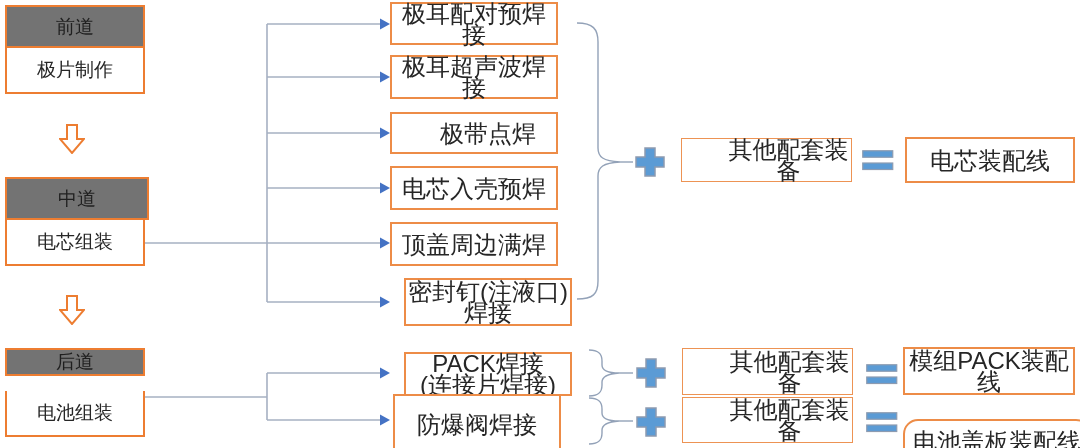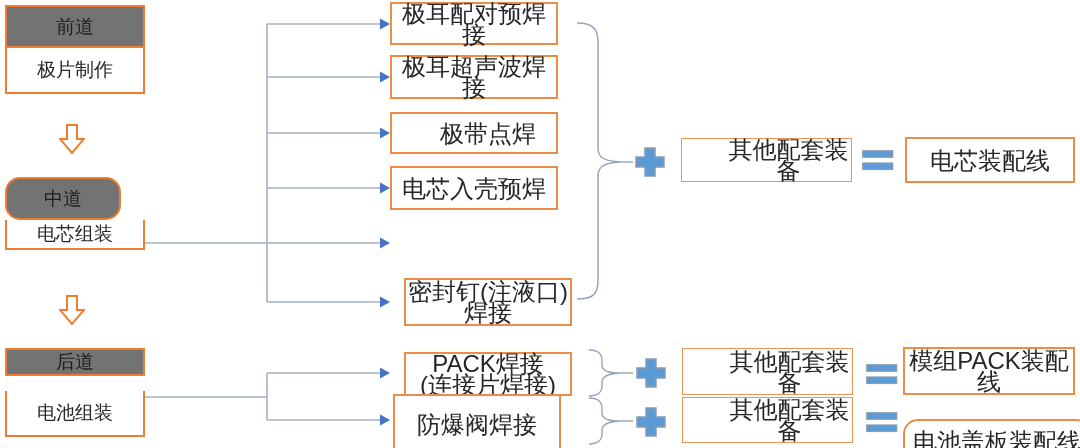--- a/index.html
+++ b/index.html
@@ -80,34 +80,35 @@
     </g>
   </svg>
 
   <div class="abs stage-header" style="left:5px;top:5px;width:140px;height:43px;">前道</div>
   <div class="abs stage-body" style="left:5px;top:48px;width:140px;height:46px;">极片制作</div>
 
   <svg class="abs" style="left:59px;top:124px;" width="26" height="30" viewBox="0 0 26 30">
     <polygon points="8,1 18,1 18,15 25,15 13,29 1,15 8,15" fill="#ffffff" stroke="#ED7D31" stroke-width="2" stroke-linejoin="miter"></polygon>
   </svg>
 
-  <div class="abs stage-header" style="left:5px;top:177px;width:116px;height:43px;border-radius:15px;">中道</div>
-  <div class="abs stage-body" style="left:5px;top:220px;width:140px;height:30px;font-family:Liberation Serif, serif;">电芯组装</div>
+  <div class="abs stage-header" style="left:5px;top:177px;width:144px;height:43px;">中道</div>
+  <div class="abs stage-body" style="left:5px;top:220px;width:140px;height:46px;font-family:Liberation Serif, serif;">电芯组装</div>
 
   <svg class="abs" style="left:59px;top:295px;" width="26" height="30" viewBox="0 0 26 30">
     <polygon points="8,1 18,1 18,15 25,15 13,29 1,15 8,15" fill="#ffffff" stroke="#ED7D31" stroke-width="2" stroke-linejoin="miter"></polygon>
   </svg>
 
   <div class="abs stage-header" style="left:5px;top:348px;width:140px;height:28px;">后道</div>
   <div class="abs stage-body" style="left:5px;top:391px;width:140px;height:46px;">电池组装</div>
 
   <div class="abs cellbox node" style="left:390px;top:2px;width:168px;height:43px;">极耳配对预焊接</div>
   <div class="abs cellbox node" style="left:390px;top:55px;width:168px;height:44px;">极耳超声波焊接</div>
   <div class="abs cellbox node" style="left:390px;top:112px;width:168px;height:42px;padding-left:28px;">极带点焊</div>
   <div class="abs cellbox node" style="left:390px;top:166px;width:168px;height:44px;">电芯入壳预焊</div>
+  <div class="abs cellbox node" style="left:390px;top:222px;width:168px;height:44px;">顶盖周边满焊</div>
   <div class="abs cellbox node multiline" style="left:390px;top:278px;width:168px;height:48px;">密封钉(注液口)
 焊接</div>
 
   <div class="abs cellbox node multiline" style="left:390px;top:352px;width:168px;height:44px;">PACK焊接
 (连接片焊接)</div>
   <div class="abs cellbox node" style="left:393px;top:394px;width:168px;height:60px;">防爆阀焊接</div>
 
   <svg class="abs" style="left:633px;top:145px;" width="34" height="34" viewBox="0 0 34 34">
     <polygon points="12,3 22,3 22,12 31,12 31,22 22,22 22,31 12,31 12,22 3,22 3,12 12,12" fill="#5B9BD5" stroke="#8D9BB0" stroke-width="1.5"></polygon>
   </svg>

